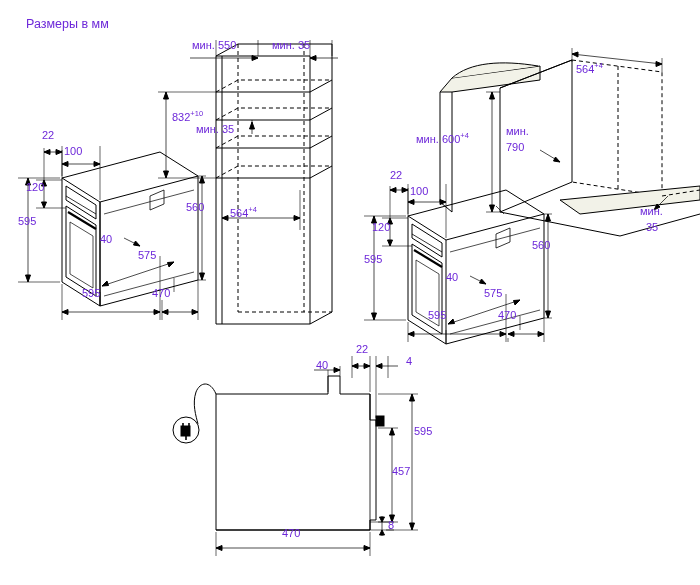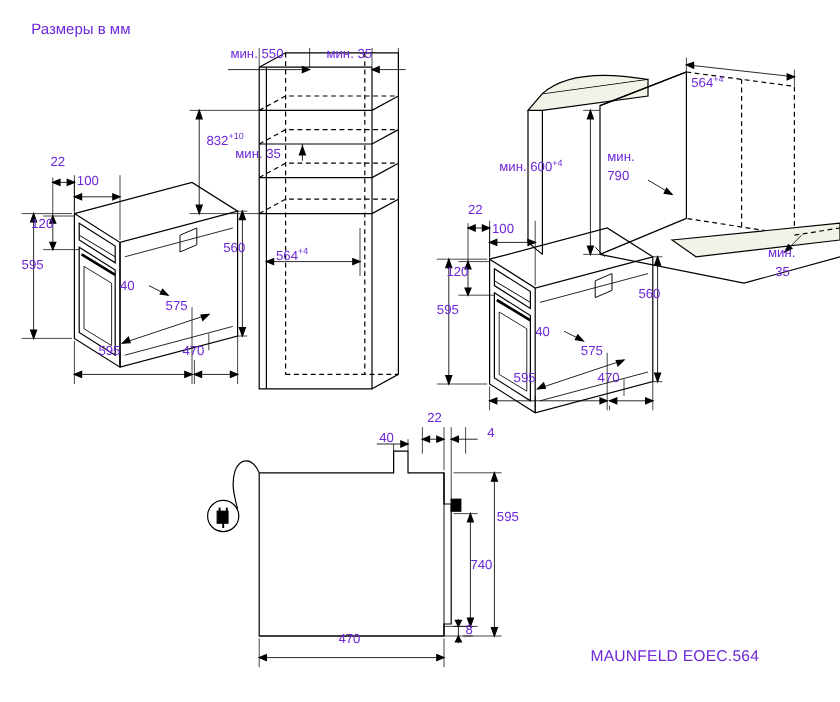--- a/index.html
+++ b/index.html
@@ -373,19 +373,18 @@
   <div class="lbl" style="left:416px; top:132px;"><span>мин. 600</span><span class="sup">+4</span></div>
   <div class="lbl" style="left:506px; top:126px;">мин.</div>
   <div class="lbl" style="left:506px; top:142px;">790</div>
   <div class="lbl" style="left:640px; top:206px;">мин.</div>
   <div class="lbl" style="left:646px; top:222px;">35</div>
 
   <div class="lbl" style="left:316px; top:360px;">40</div>
   <div class="lbl" style="left:356px; top:344px;">22</div>
   <div class="lbl" style="left:406px; top:356px;">4</div>
   <div class="lbl" style="left:414px; top:426px;">595</div>
-  <div class="lbl" style="left:392px; top:466px;">740</div>
+  <div class="lbl" style="left:392px; top:466px;">457</div>
   <div class="lbl" style="left:388px; top:520px;">8</div>
   <div class="lbl" style="left:282px; top:528px;">470</div>
 
-  <div class="lbl model" style="left:492px; top:540px;">MAUNFELD EOEC.564</div>
 
 </div>
 
 </body></html>

